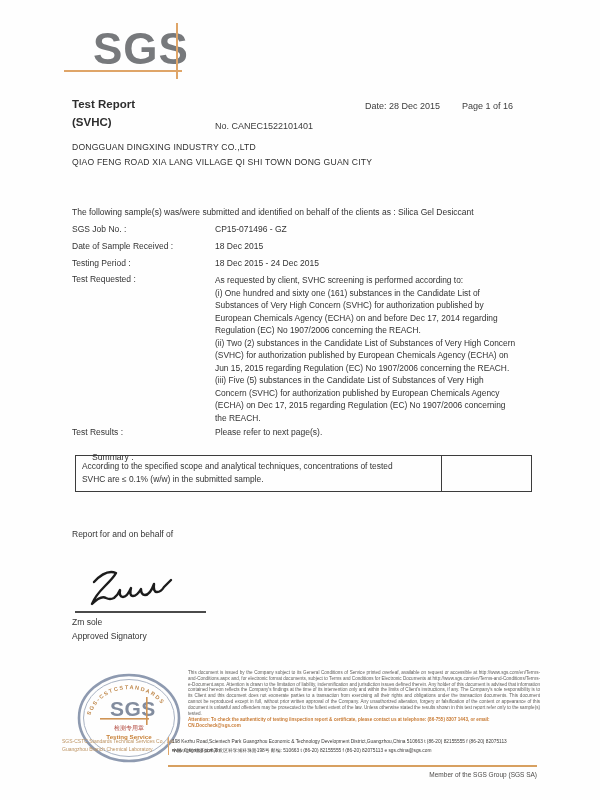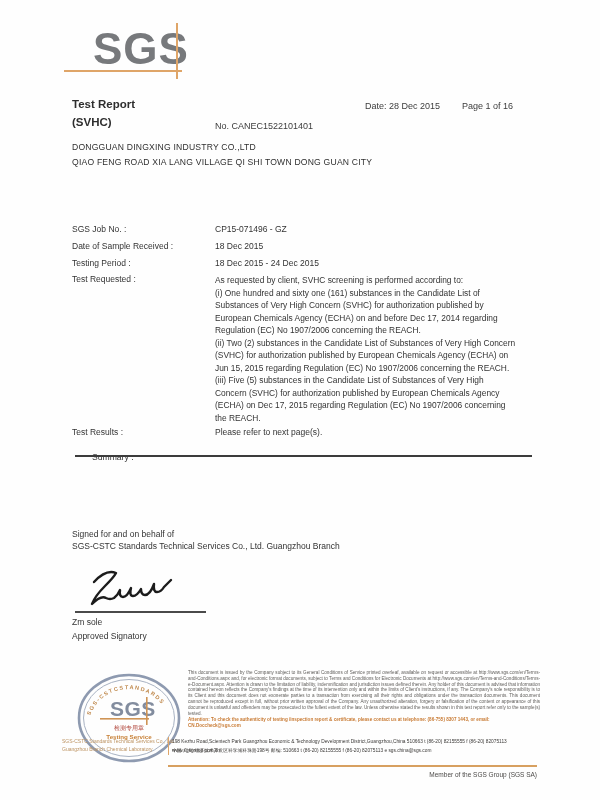--- a/index.html
+++ b/index.html
@@ -52,20 +52,21 @@
 
   <div class="abs title" style="left:72px;top:98px;">Test Report</div>
   <div class="abs title" style="left:72px;top:116px;">(SVHC)</div>
   <div class="abs meta" style="left:215px;top:101px;margin-top:20px;">No. CANEC1522101401</div>
   <div class="abs meta" style="left:349px;top:101px;padding-left:16px;">Date: 28 Dec 2015</div>
   <div class="abs meta" style="left:462px;top:101px;">Page 1 of 16</div>
 
   <div class="abs client" style="left:72px;top:142px;">DONGGUAN DINGXING INDUSTRY CO.,LTD</div>
   <div class="abs client" style="left:72px;top:157px;">QIAO FENG ROAD XIA LANG VILLAGE QI SHI TOWN DONG GUAN CITY</div>
 
+  <div class="abs intro" style="left:72px;top:207px;">The following sample(s) was/were submitted and identified on behalf of the clients as : Silica Gel Desiccant</div>
 
   <div class="abs flabel" style="left:72px;top:224px;">SGS Job No. :</div>
   <div class="abs fvalue" style="left:215px;top:224px;">CP15-071496 - GZ</div>
 
   <div class="abs flabel" style="left:72px;top:241px;">Date of Sample Received :</div>
   <div class="abs fvalue" style="left:215px;top:241px;">18 Dec 2015</div>
 
   <div class="abs flabel" style="left:72px;top:258px;">Testing Period :</div>
   <div class="abs fvalue" style="left:215px;top:258px;">18 Dec 2015 - 24 Dec 2015</div>
 
@@ -81,24 +82,25 @@
 (iii) Five (5) substances in the Candidate List of Substances of Very High
 Concern (SVHC) for authorization published by European Chemicals Agency
 (ECHA) on Dec 17, 2015 regarding Regulation (EC) No 1907/2006 concerning
 the REACH.</div>
 
   <div class="abs flabel" style="left:72px;top:427px;">Test Results :</div>
   <div class="abs fvalue" style="left:215px;top:427px;">Please refer to next page(s).</div>
 
   <div class="abs sum-label" style="left:75px;top:452px;margin-left:17px;">Summary :</div>
   <div class="abs sum-table" style="left:75px;top:455px;width:457px;box-sizing:border-box;">
+    <div class="sum-cell-left pre">According to the specified scope and analytical techniques, concentrations of tested
+SVHC are ≤ 0.1% (w/w) in the submitted sample.</div>
   </div>
 
-  <div class="abs sig-small" style="left:72px;top:528px;">Signed for and on behalf of</div>
-  <div class="abs sig-small" style="left:72px;top:540px;">SGS-CSTC Standards Technical Services Co., Ltd. Guangzhou Branch</div>
+  <div class="abs sig-small" style="left:72px;top:528px;">Report for and on behalf of</div>
 
   <svg class="abs" style="left:82px;top:566px;" width="110" height="46" viewBox="0 0 110 46">
     <path d="M12 16 q12 -13 22 -9 q-2 4 -11 13 q-10 10 -13 18 q9 -9 14 -6 q4 2 8 0 q4 -3 6 -8 q-1 7 3 7 q4 0 8 -9 q-2 8 2 8 q4 0 8 -7 q0 6 4 6 q5 0 9 -11 q-1 8 3 8 q4 0 7 -5 l7 -7" fill="none" stroke="#1c1c1c" stroke-width="2.4" stroke-linecap="round" stroke-linejoin="round"></path>
   </svg>
   <div class="abs sig-line" style="left:75px;top:611px;width:131px;"></div>
   <div class="abs sig-small" style="left:72px;top:616px;">Zm sole</div>
   <div class="abs sig-small" style="left:72px;top:630px;">Approved Signatory</div>
 
   <svg class="abs" style="left:76px;top:673px;" width="106" height="90" viewBox="0 0 106 90">
     <defs>

